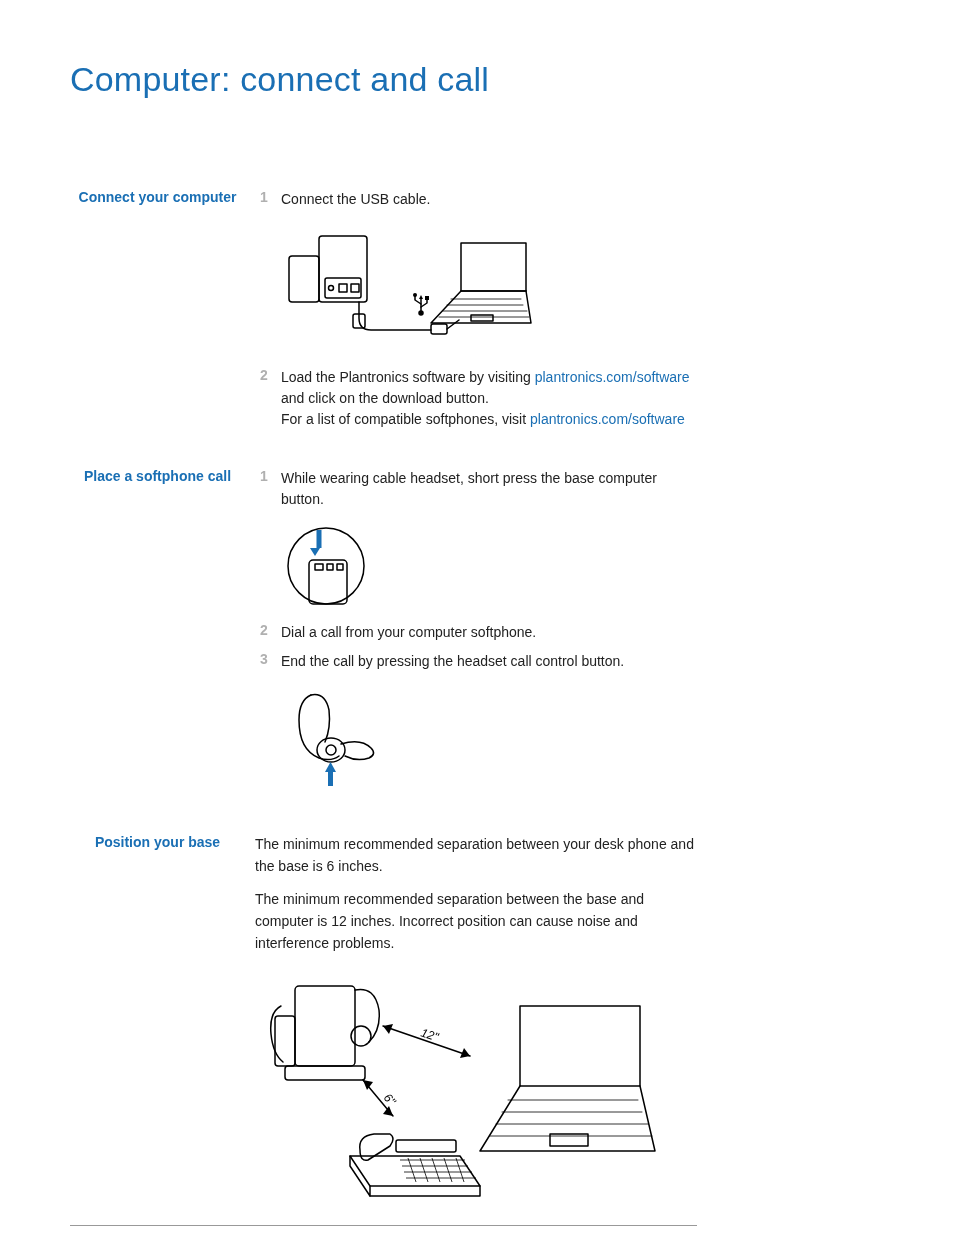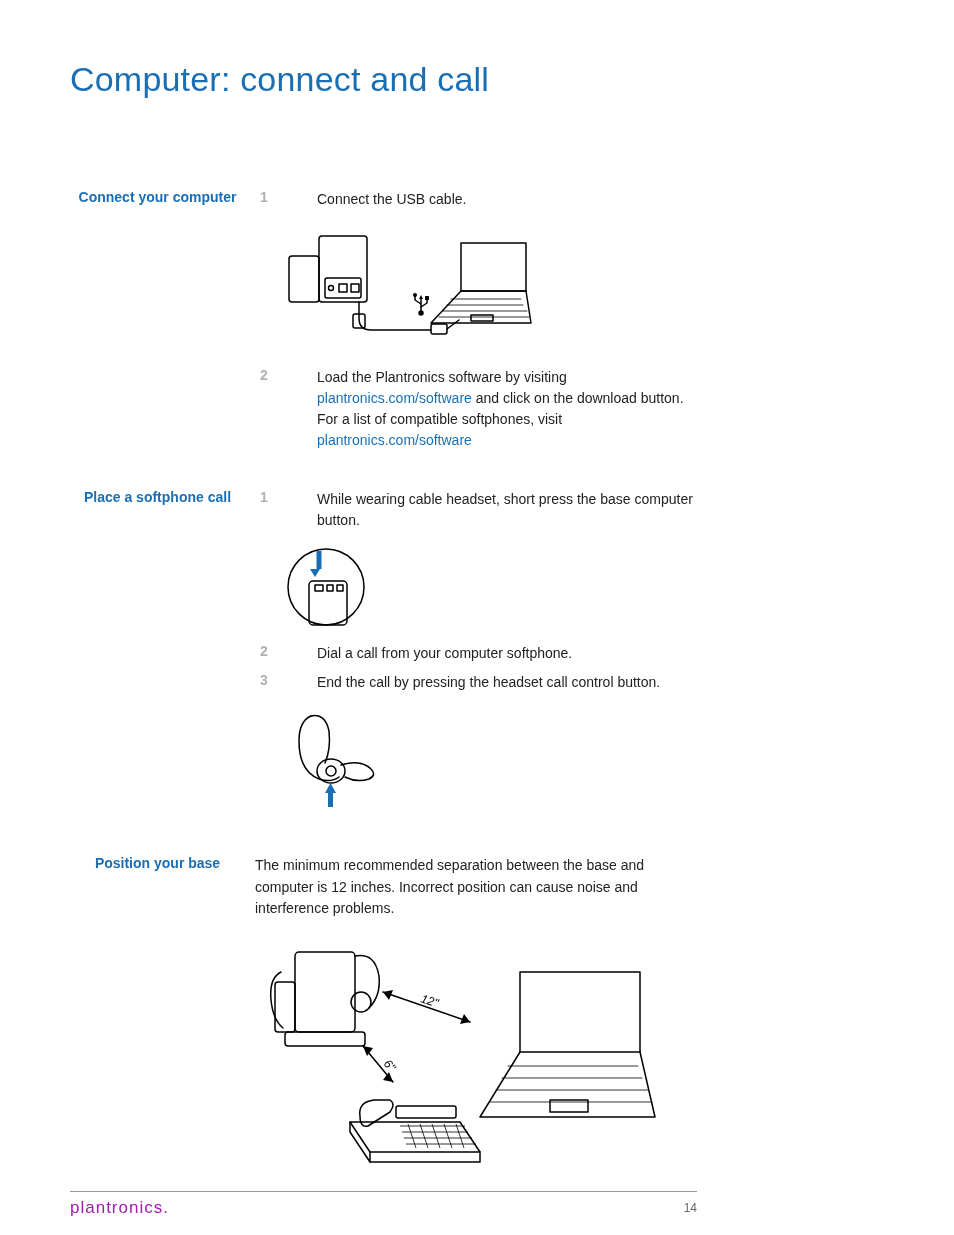--- a/index.html
+++ b/index.html
@@ -54,21 +54,20 @@
     font-weight: 700;
     font-size: 14px;
     text-align: center;
   }
   .step-text {
     flex: 1;
     font-size: 14px;
     line-height: 1.5;
     color: #222;
     padding-left: 8px;
-    margin-left: 36px;
   }
   .step-text .link {
     color: #1a6fb4;
     text-decoration: none;
     text-align: right;
   }
   .para {
     font-size: 14px;
     line-height: 1.55;
     color: #222;
@@ -219,20 +218,21 @@
           <path class="arrow" d="M44 92 L49.5 82 L55 92 Z"></path>
         </svg>
       </div>
 
     </div>
   </div>
 
   <div class="section">
     <div class="section-label">Position your base</div>
     <div class="section-body">
+      <p class="para">The minimum recommended separation between your desk phone and the base is 6 inches.</p>
       <p class="para">The minimum recommended separation between the base and computer is 12 inches. Incorrect position can cause noise and interference problems.</p>
 
       <div class="illus" style="margin-left:0">
         <svg width="420" height="240" viewBox="0 0 420 240">
 
           <g transform="translate(20,10)">
             <rect class="la" x="0" y="40" width="20" height="50" rx="3"></rect>
             <rect class="la" x="20" y="10" width="60" height="80" rx="4"></rect>
             <rect class="la" x="10" y="90" width="80" height="14" rx="3"></rect>
 

